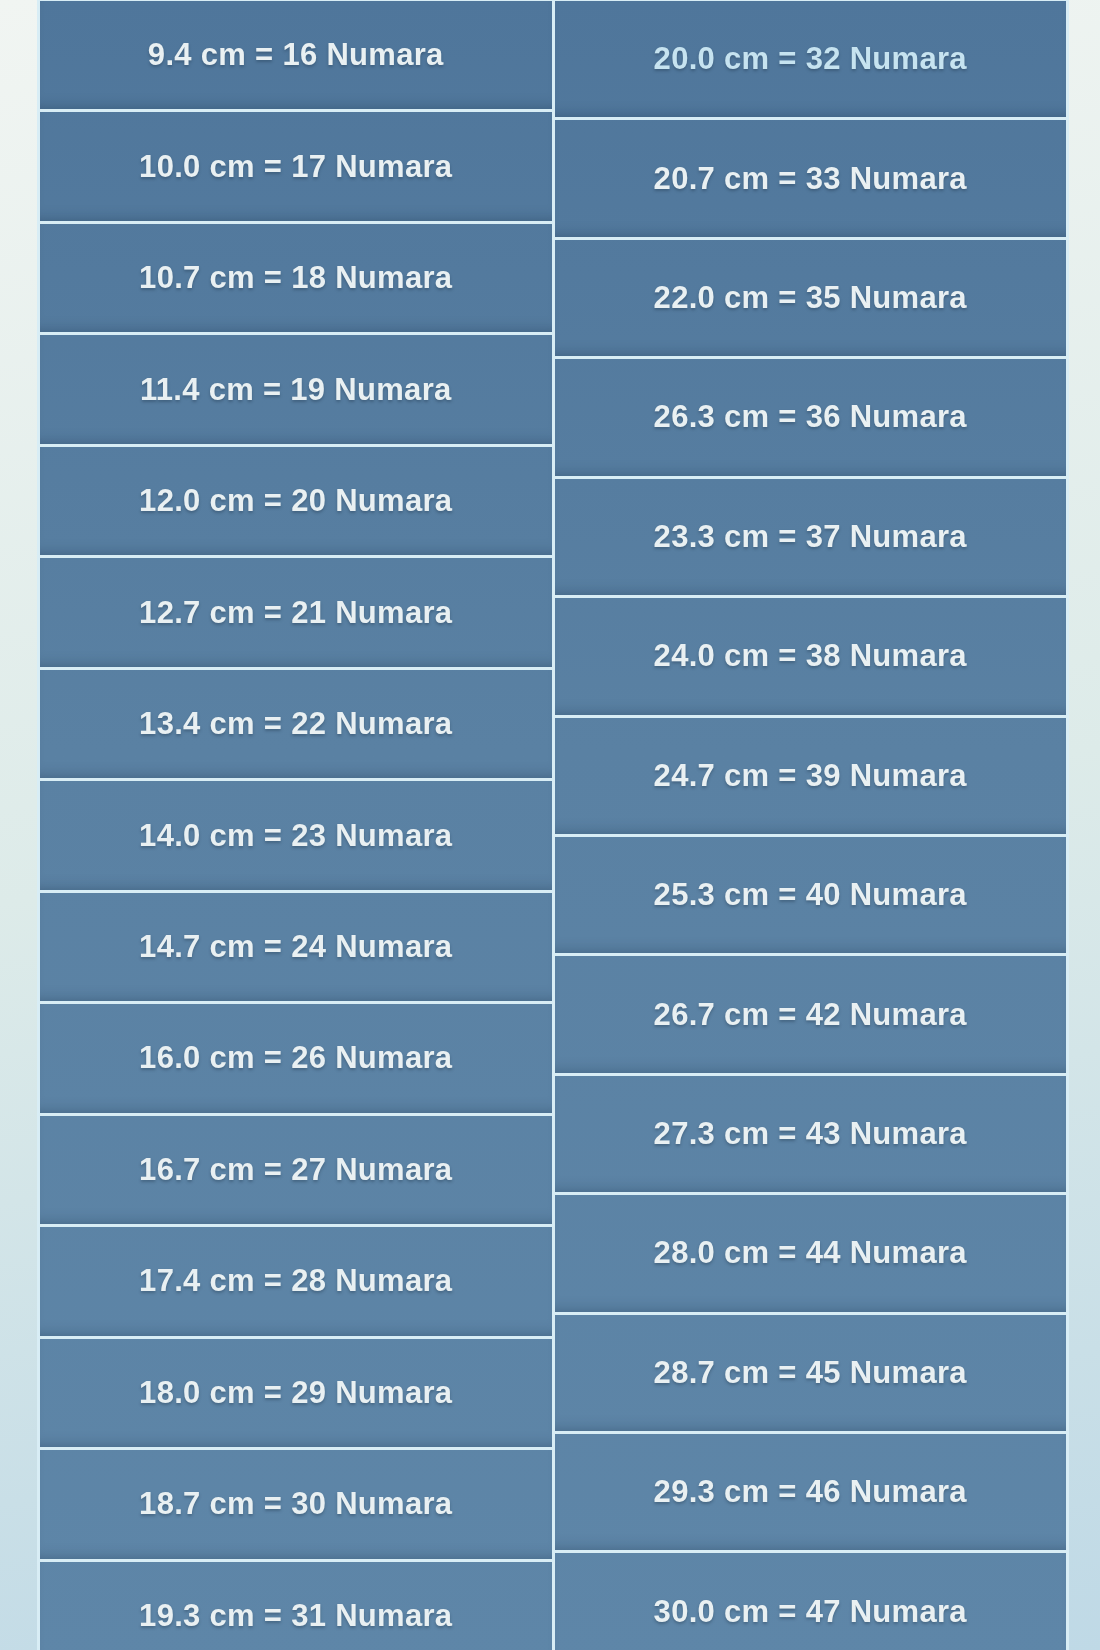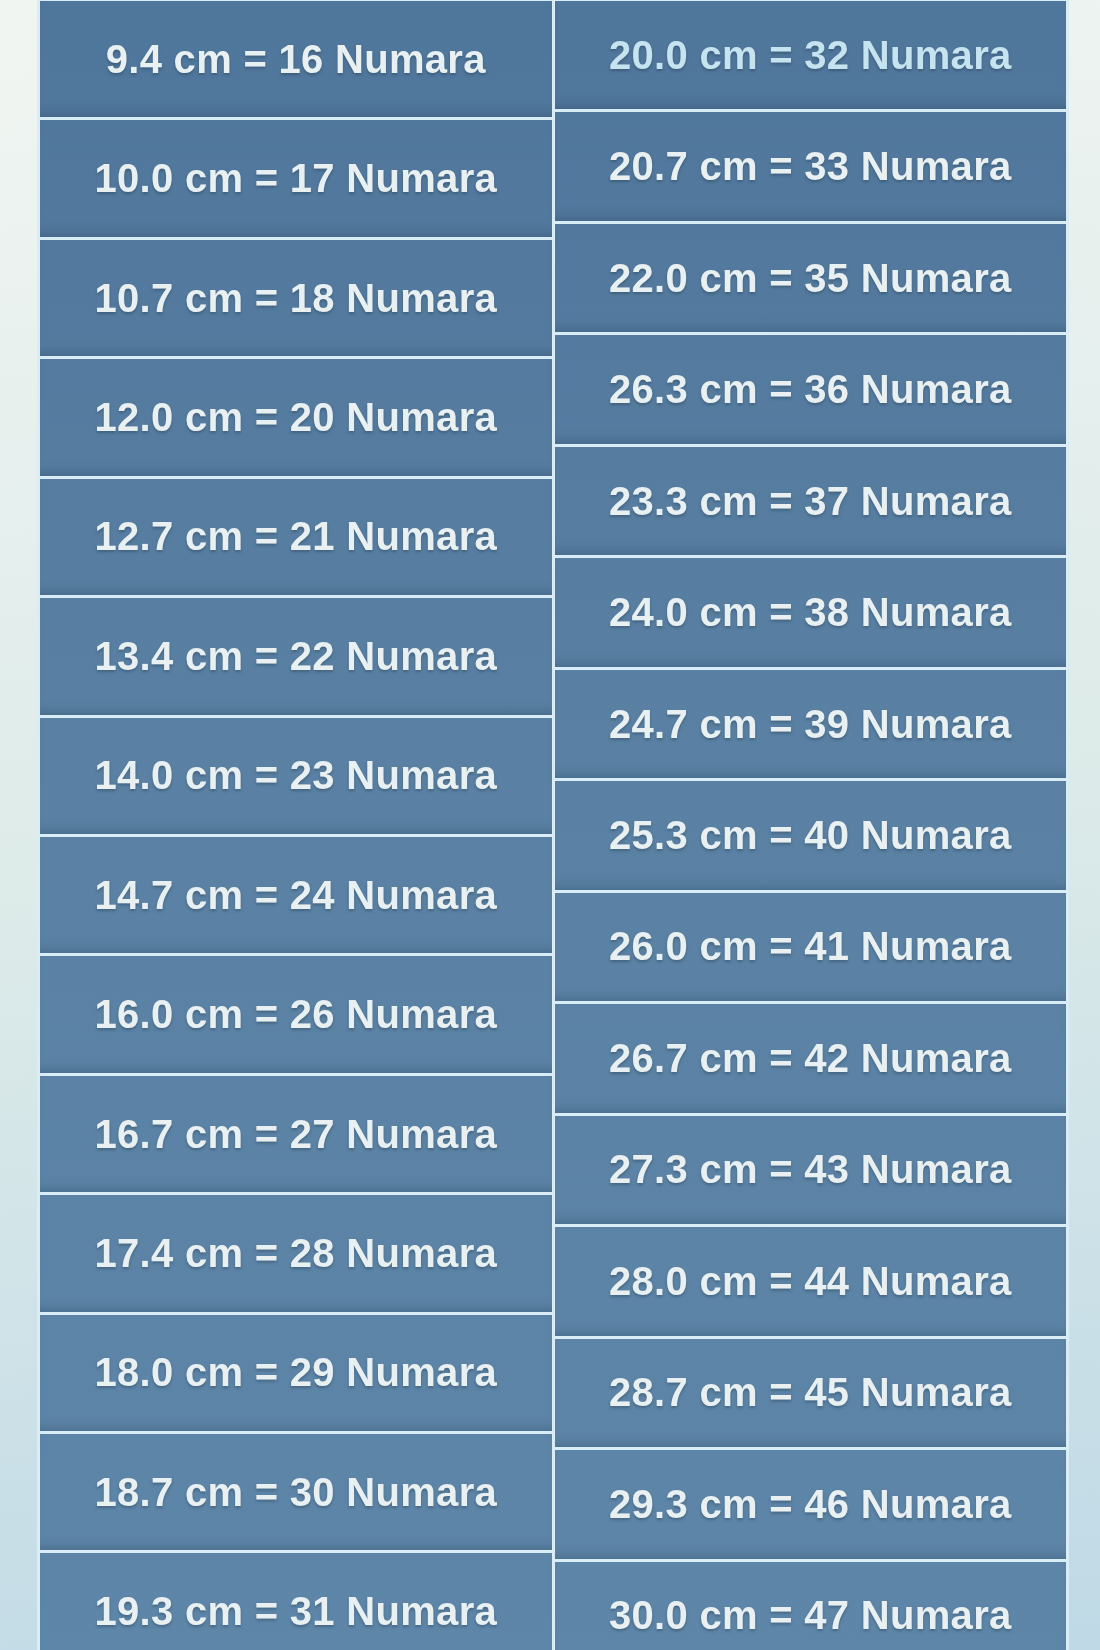--- a/index.html
+++ b/index.html
@@ -43,21 +43,21 @@
   .row {
     flex: 1;
     display: flex;
     align-items: center;
     justify-content: center;
     border-top: 3px solid var(--grid);
     box-sizing: border-box;
     box-shadow: inset 0 -12px 16px -14px rgba(15, 35, 60, 0.45);
   }
   .row span {
-    font-size: 40px;
+    font-size: 31px;
     font-weight: bold;
     letter-spacing: 0.3px;
     color: var(--text);
     text-shadow: 0 2px 3px rgba(25, 45, 65, 0.35);
     white-space: nowrap;
   }
   .col-right .row:first-child span {
     color: var(--text-accent);
   }
 </style>
@@ -67,20 +67,23 @@
 <div class="table-wrap">
   <div class="col col-left" id="col-left">
       <div class="row">
         <span>9.4 cm = 16 Numara</span>
       </div>
       <div class="row">
         <span>10.0 cm = 17 Numara</span>
       </div>
       <div class="row">
         <span>10.7 cm = 18 Numara</span>
+      </div>
+      <div class="row">
+        <span>11.4 cm = 19 Numara</span>
       </div>
       <div class="row">
         <span>12.0 cm = 20 Numara</span>
       </div>
       <div class="row">
         <span>12.7 cm = 21 Numara</span>
       </div>
       <div class="row">
         <span>13.4 cm = 22 Numara</span>
       </div>
@@ -128,23 +131,20 @@
       <div class="row">
         <span>24.0 cm = 38 Numara</span>
       </div>
       <div class="row">
         <span>24.7 cm = 39 Numara</span>
       </div>
       <div class="row">
         <span>25.3 cm = 40 Numara</span>
       </div>
       <div class="row">
-        <span>26.0 cm = 41 Numara</span>
-      </div>
-      <div class="row">
         <span>26.7 cm = 42 Numara</span>
       </div>
       <div class="row">
         <span>27.3 cm = 43 Numara</span>
       </div>
       <div class="row">
         <span>28.0 cm = 44 Numara</span>
       </div>
       <div class="row">
         <span>28.7 cm = 45 Numara</span>

